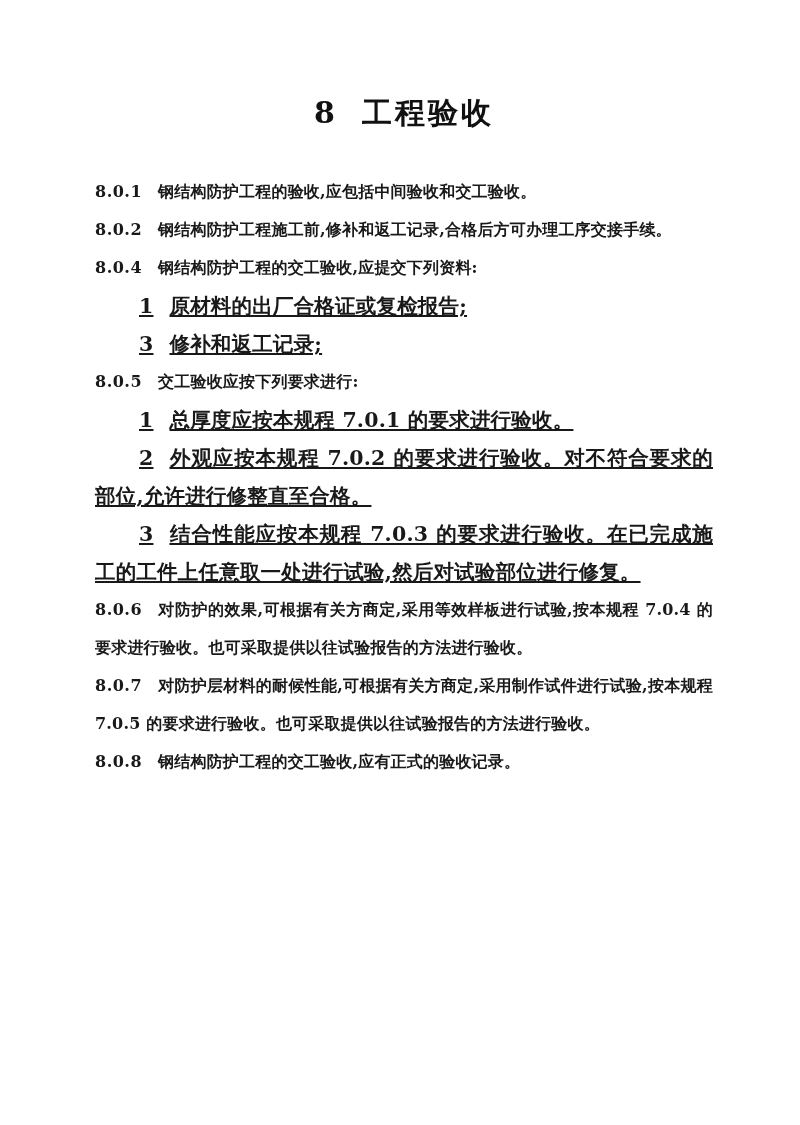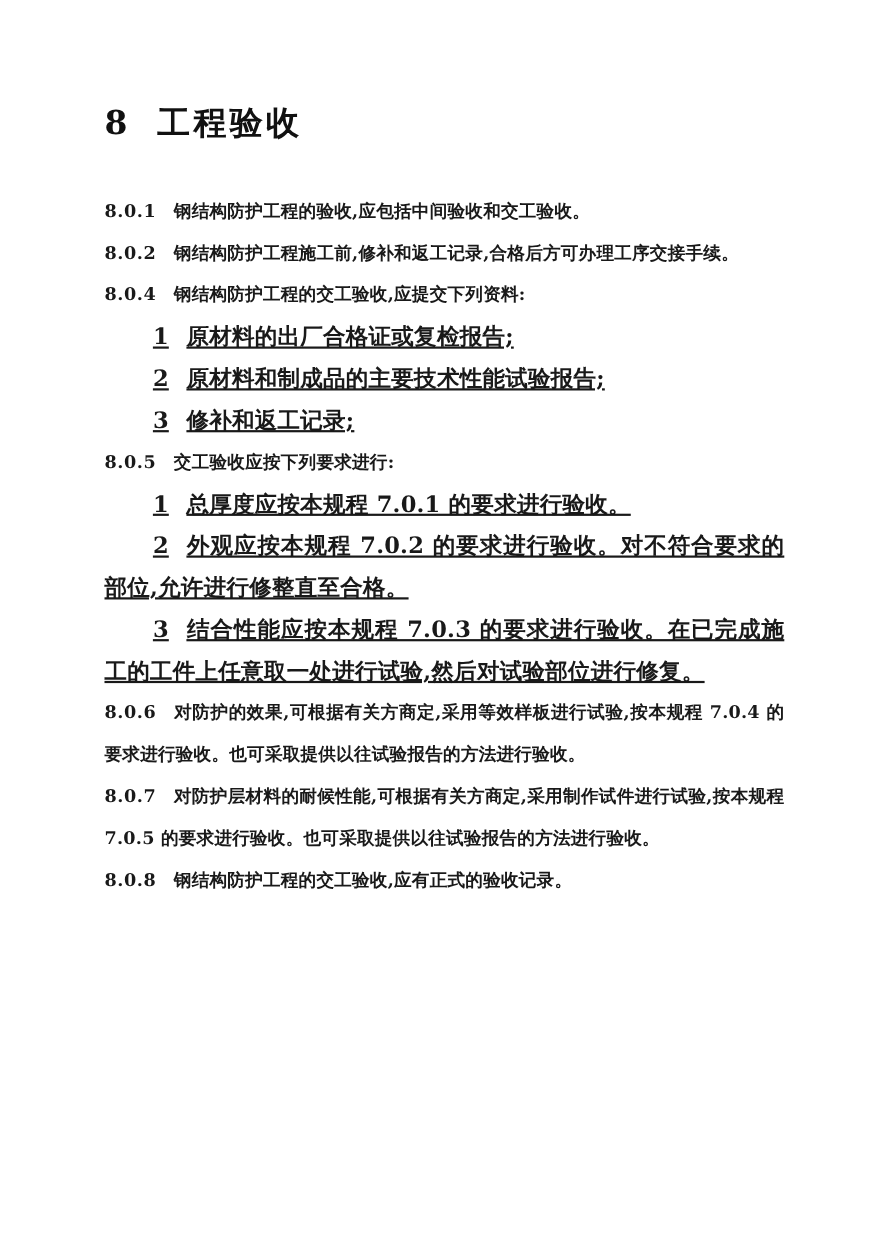--- a/index.html
+++ b/index.html
@@ -24,20 +24,21 @@
 
   .content {
     position: absolute;
     left: 95px;
     top: 0;
     width: 618px;
   }
 
   
   .chapter-title {
+    text-align: center;
     font-weight: bold;
     font-size: 30px;
     letter-spacing: 1px;
     margin: 0;
     padding-top: 96px;
     color: #151515;
     line-height: 1.1;
   }
   .chapter-title .num {
     margin-right: 26px;
@@ -116,23 +117,20 @@
 
 
       <p class="clause">
         <span class="cnum">8.0.4</span><span>钢结构防护工程的交工验收,应提交下列资料:</span>
       </p>
 
       <p class="item">
         <span class="inum">1</span><span>原材料的出厂合格证或复检报告;</span>
       </p>
       <p class="item">
-        <span class="inum">2</span><span>原材料和制成品的主要技术性能试验报告;</span>
-      </p>
-      <p class="item">
         <span class="inum">3</span><span>修补和返工记录;</span>
       </p>
 
       <p class="clause">
         <span class="cnum">8.0.5</span><span>交工验收应按下列要求进行:</span>
       </p>
 
       <p class="item">
         <span class="inum">1</span><span>总厚度应按本规程 7.0.1 的要求进行验收。</span>
       </p>

